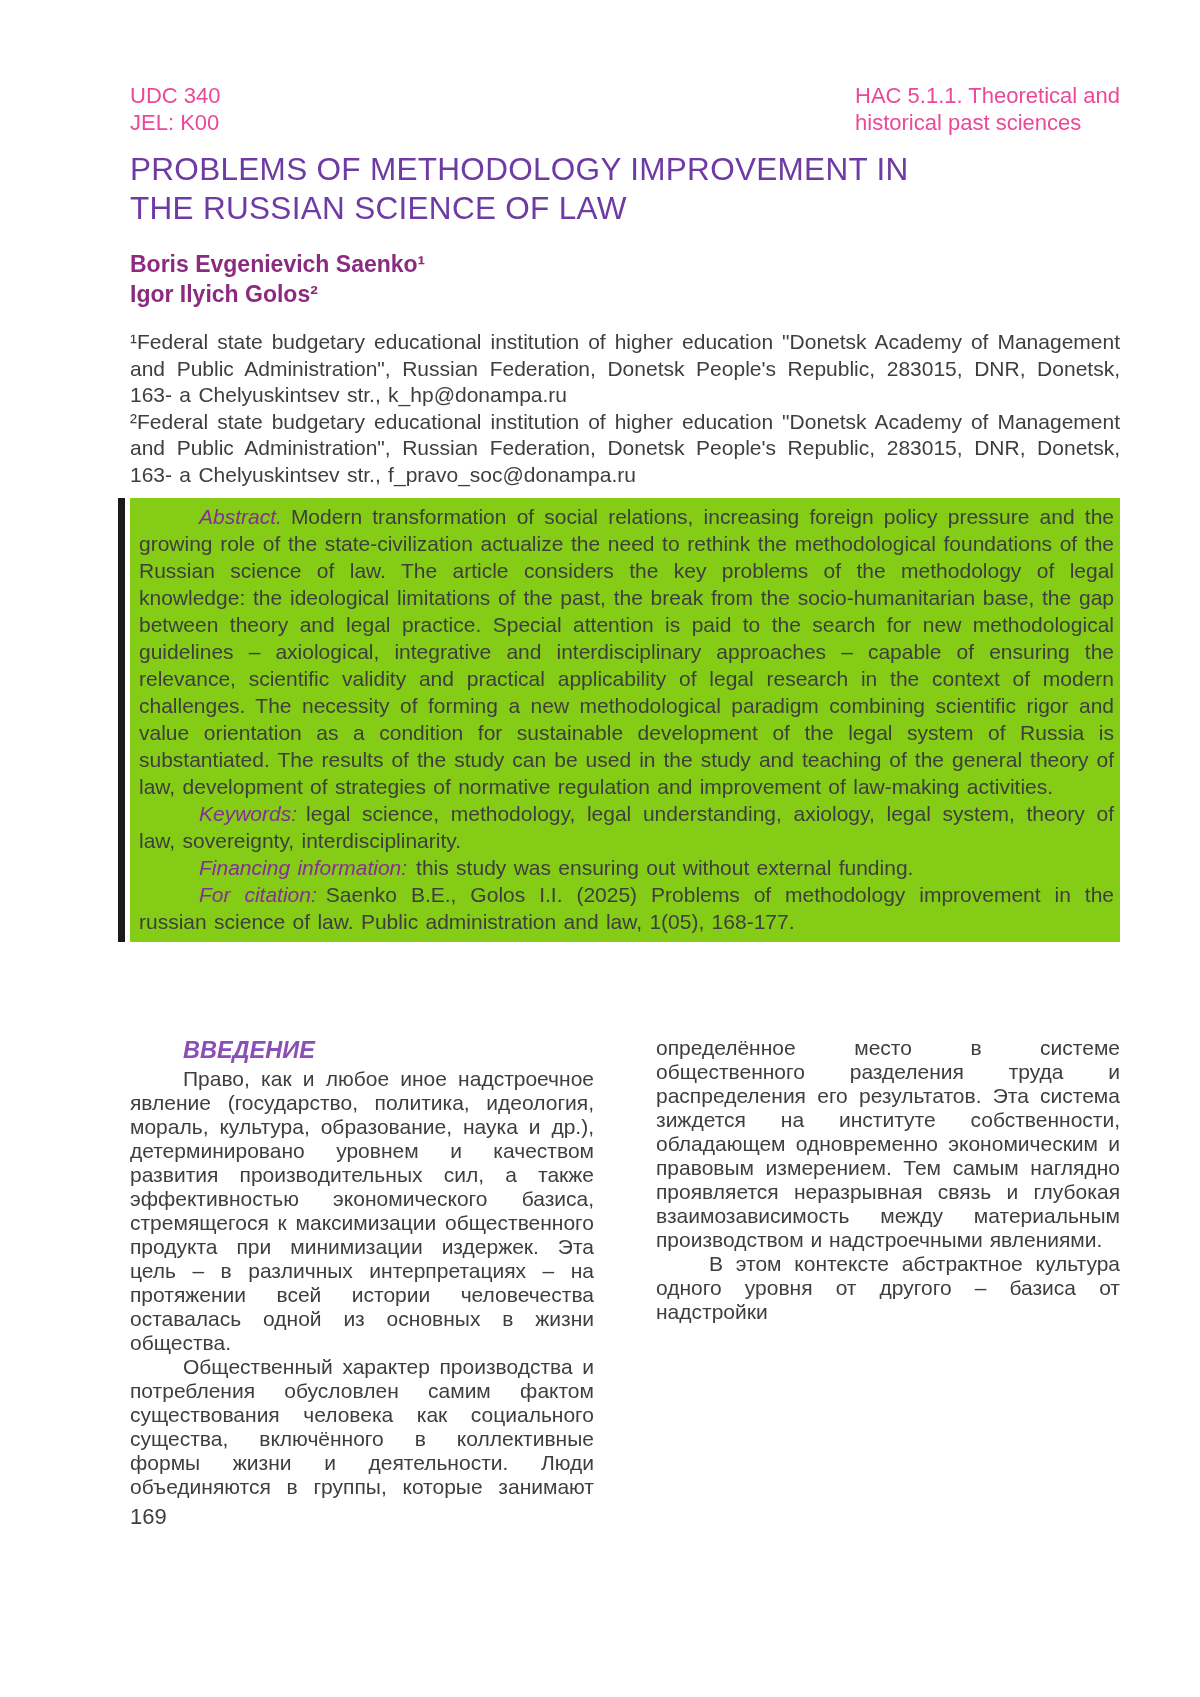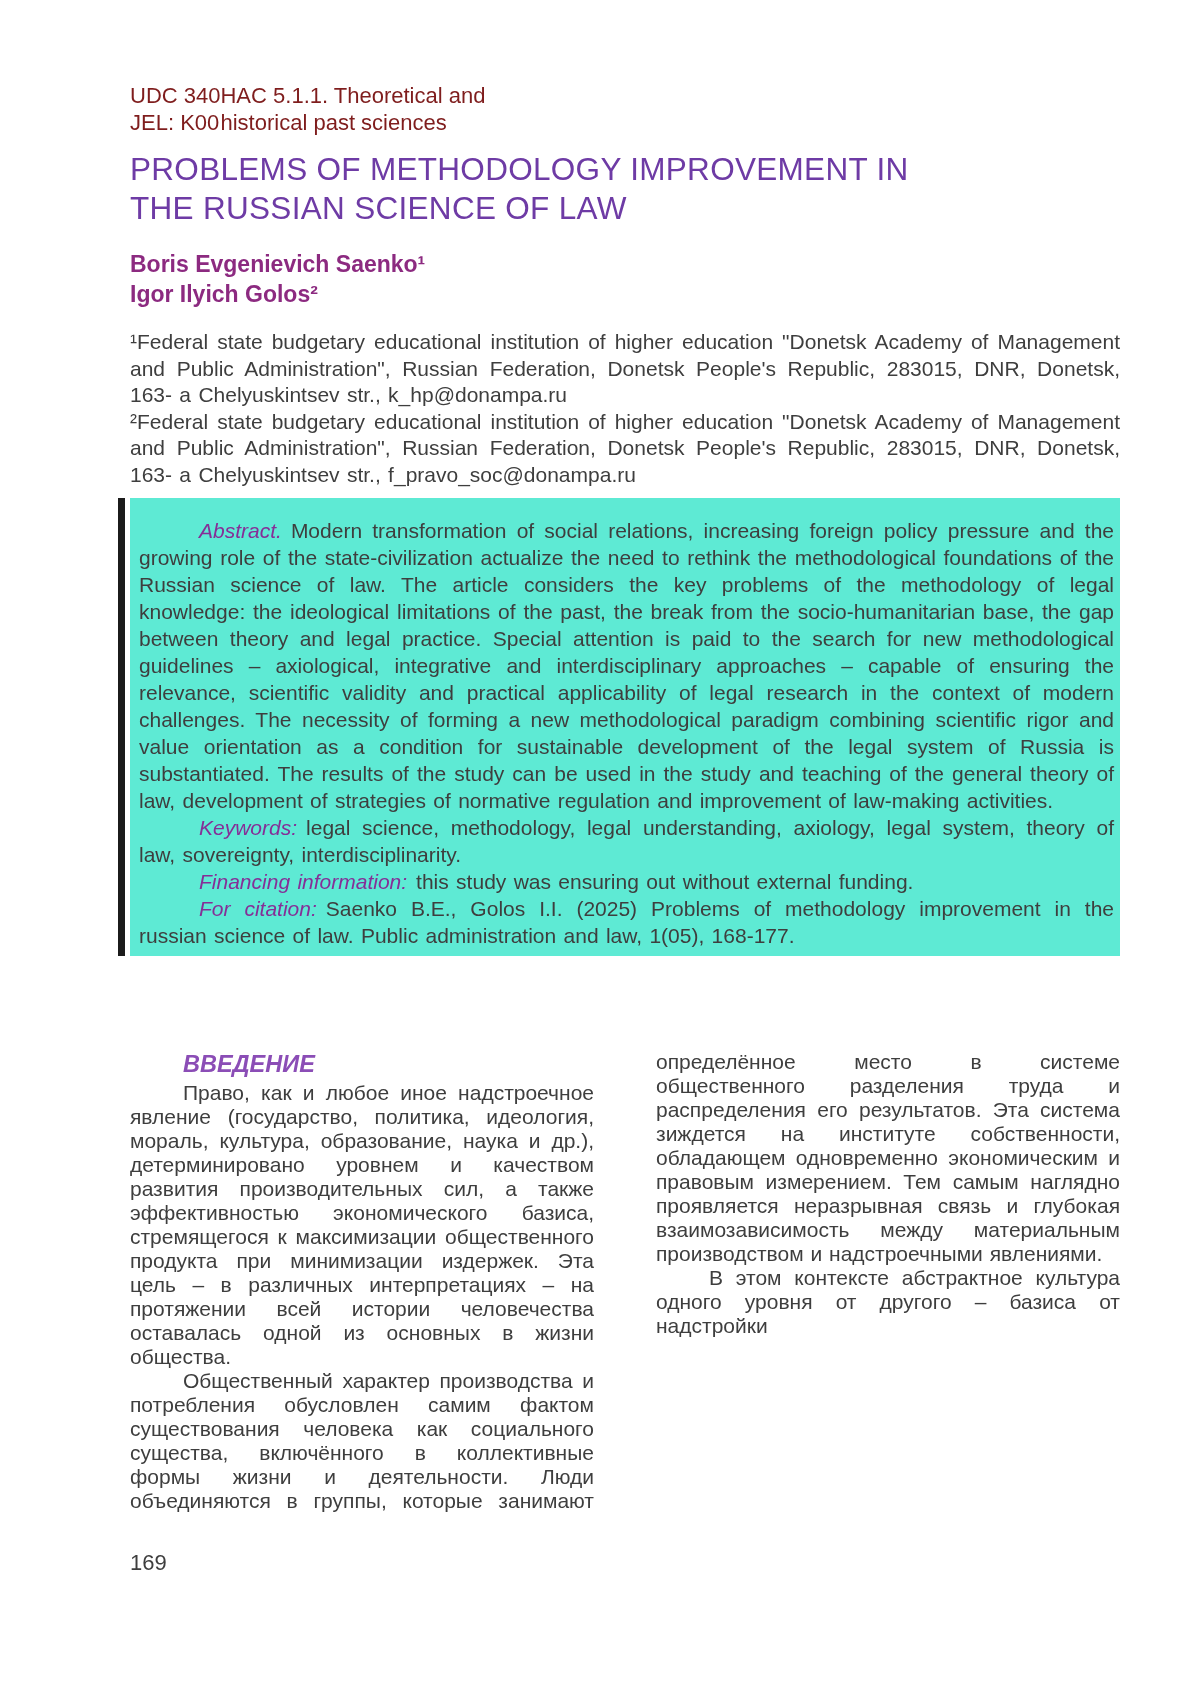--- a/index.html
+++ b/index.html
@@ -7,55 +7,55 @@
   body {
     width:1200px; height:1697px;
     background:#ffffff;
     font-family:"Liberation Sans", sans-serif;
     color:#3e3e3e;
     overflow:hidden;
   }
   .page { margin-left:130px; width:990px; padding-top:82px; }
 
   
-  .masthead { display:flex; justify-content:flex-start; align-items:flex-start;
-    color:#7f1d1d; font-size:22px; line-height:27px; }
+  .masthead { display:flex; justify-content:space-between; align-items:flex-start;
+    color:#ec4899; font-size:22px; line-height:27px; }
   .masthead .m-left div, .masthead .m-right div { white-space:nowrap; }
 
   
   .title { margin-top:14px; font-weight:normal; font-size:31.5px; line-height:39px;
     color:#6e3ba5; letter-spacing:0.3px; }
   .authors { margin-top:12px; font-weight:bold; font-size:23px; line-height:30px;
     color:#8c2a80; }
 
   
   .affiliations { margin-top:20px; font-size:21px; line-height:26.5px;
     text-align:justify; word-spacing:1.5px; color:#3e3e3e; }
   .affiliations p { margin:0; }
 
   
-  .abstract-box { position:relative; margin-top:10px; background:#5eead4;
-    padding:19px 6px 7px 9px; font-size:21px; line-height:27px;
+  .abstract-box { position:relative; margin-top:10px; background:#84cc16;
+    padding:5px 6px 7px 9px; font-size:21px; line-height:27px;
     text-align:justify; word-spacing:1.5px; color:#3e3e3e; }
   .abstract-box::before { content:""; position:absolute; left:-12px; top:0; bottom:0;
     width:7px; background:#1b1b1b; }
   .abstract-box p { margin:0; text-indent:60px; }
   .lbl { font-style:italic; color:#852f97; margin-right:9px; }
 
   
   .intro { margin-top:94px; height:468px; overflow:hidden;
     column-count:2; column-gap:62px; column-fill:auto;
     font-size:21px; line-height:24px; text-align:justify; word-spacing:1px;
     color:#3e3e3e; }
   .intro-heading { margin:0 0 3px 0; font-style:italic; font-weight:bold;
     font-size:23.5px; line-height:28px; color:#8b4db6; text-indent:53px; }
   .intro p { margin:0; text-indent:53px; }
 
   
-  .pageno { margin-top:32px; font-size:22px; line-height:26px; color:#3e3e3e; }
+  .pageno { font-size:22px; line-height:26px; color:#3e3e3e; }
 </style>
 </head>
 <body>
 
 <div class="page">
 
   <div class="masthead">
     <div class="m-left">
       <div>UDC 340</div>
       <div>JEL: K00</div>

